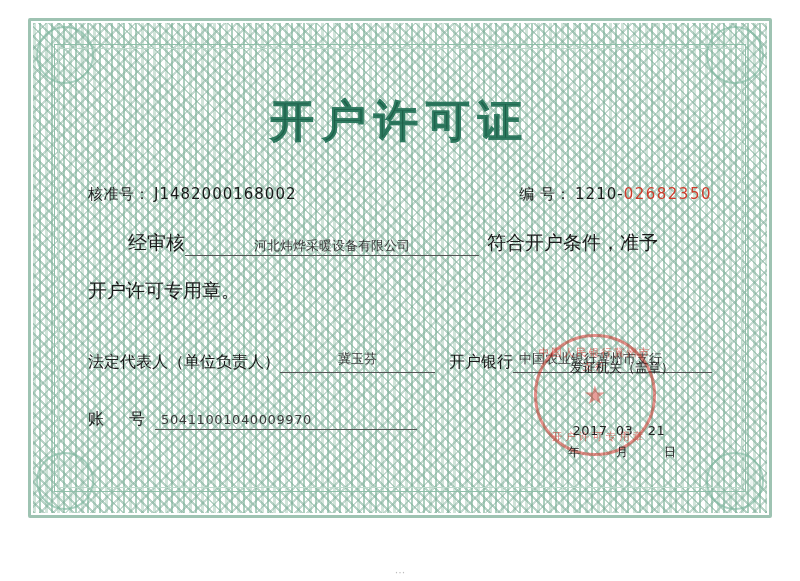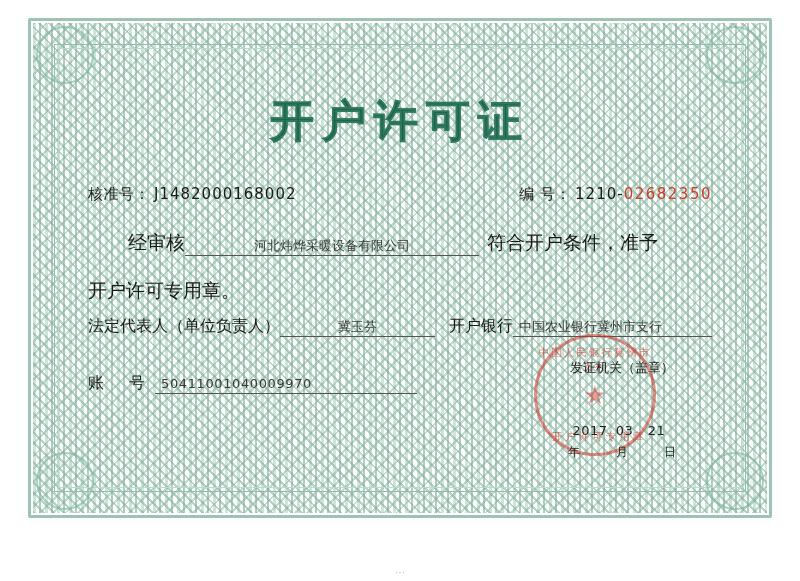--- a/index.html
+++ b/index.html
@@ -154,23 +154,22 @@
   .fill.company { width: 282px; }
   .tail { margin-left: 8px; }
 
   .body-line2 {
     font-size: 19px;
     margin-top: 22px;
   }
 
   .row-rep {
     display: flex;
-    align-items: flex-end;
     font-size: 16px;
-    margin-top: 12px;
+    margin-top: 48px;
     white-space: nowrap;
   }
   .row-rep .fill.rep {
     width: 150px;
     font-size: 13px;
   }
   .row-rep .bank-lbl { margin-left: 14px; }
   .row-rep .fill.bank {
     width: 196px;
     font-size: 13px;

